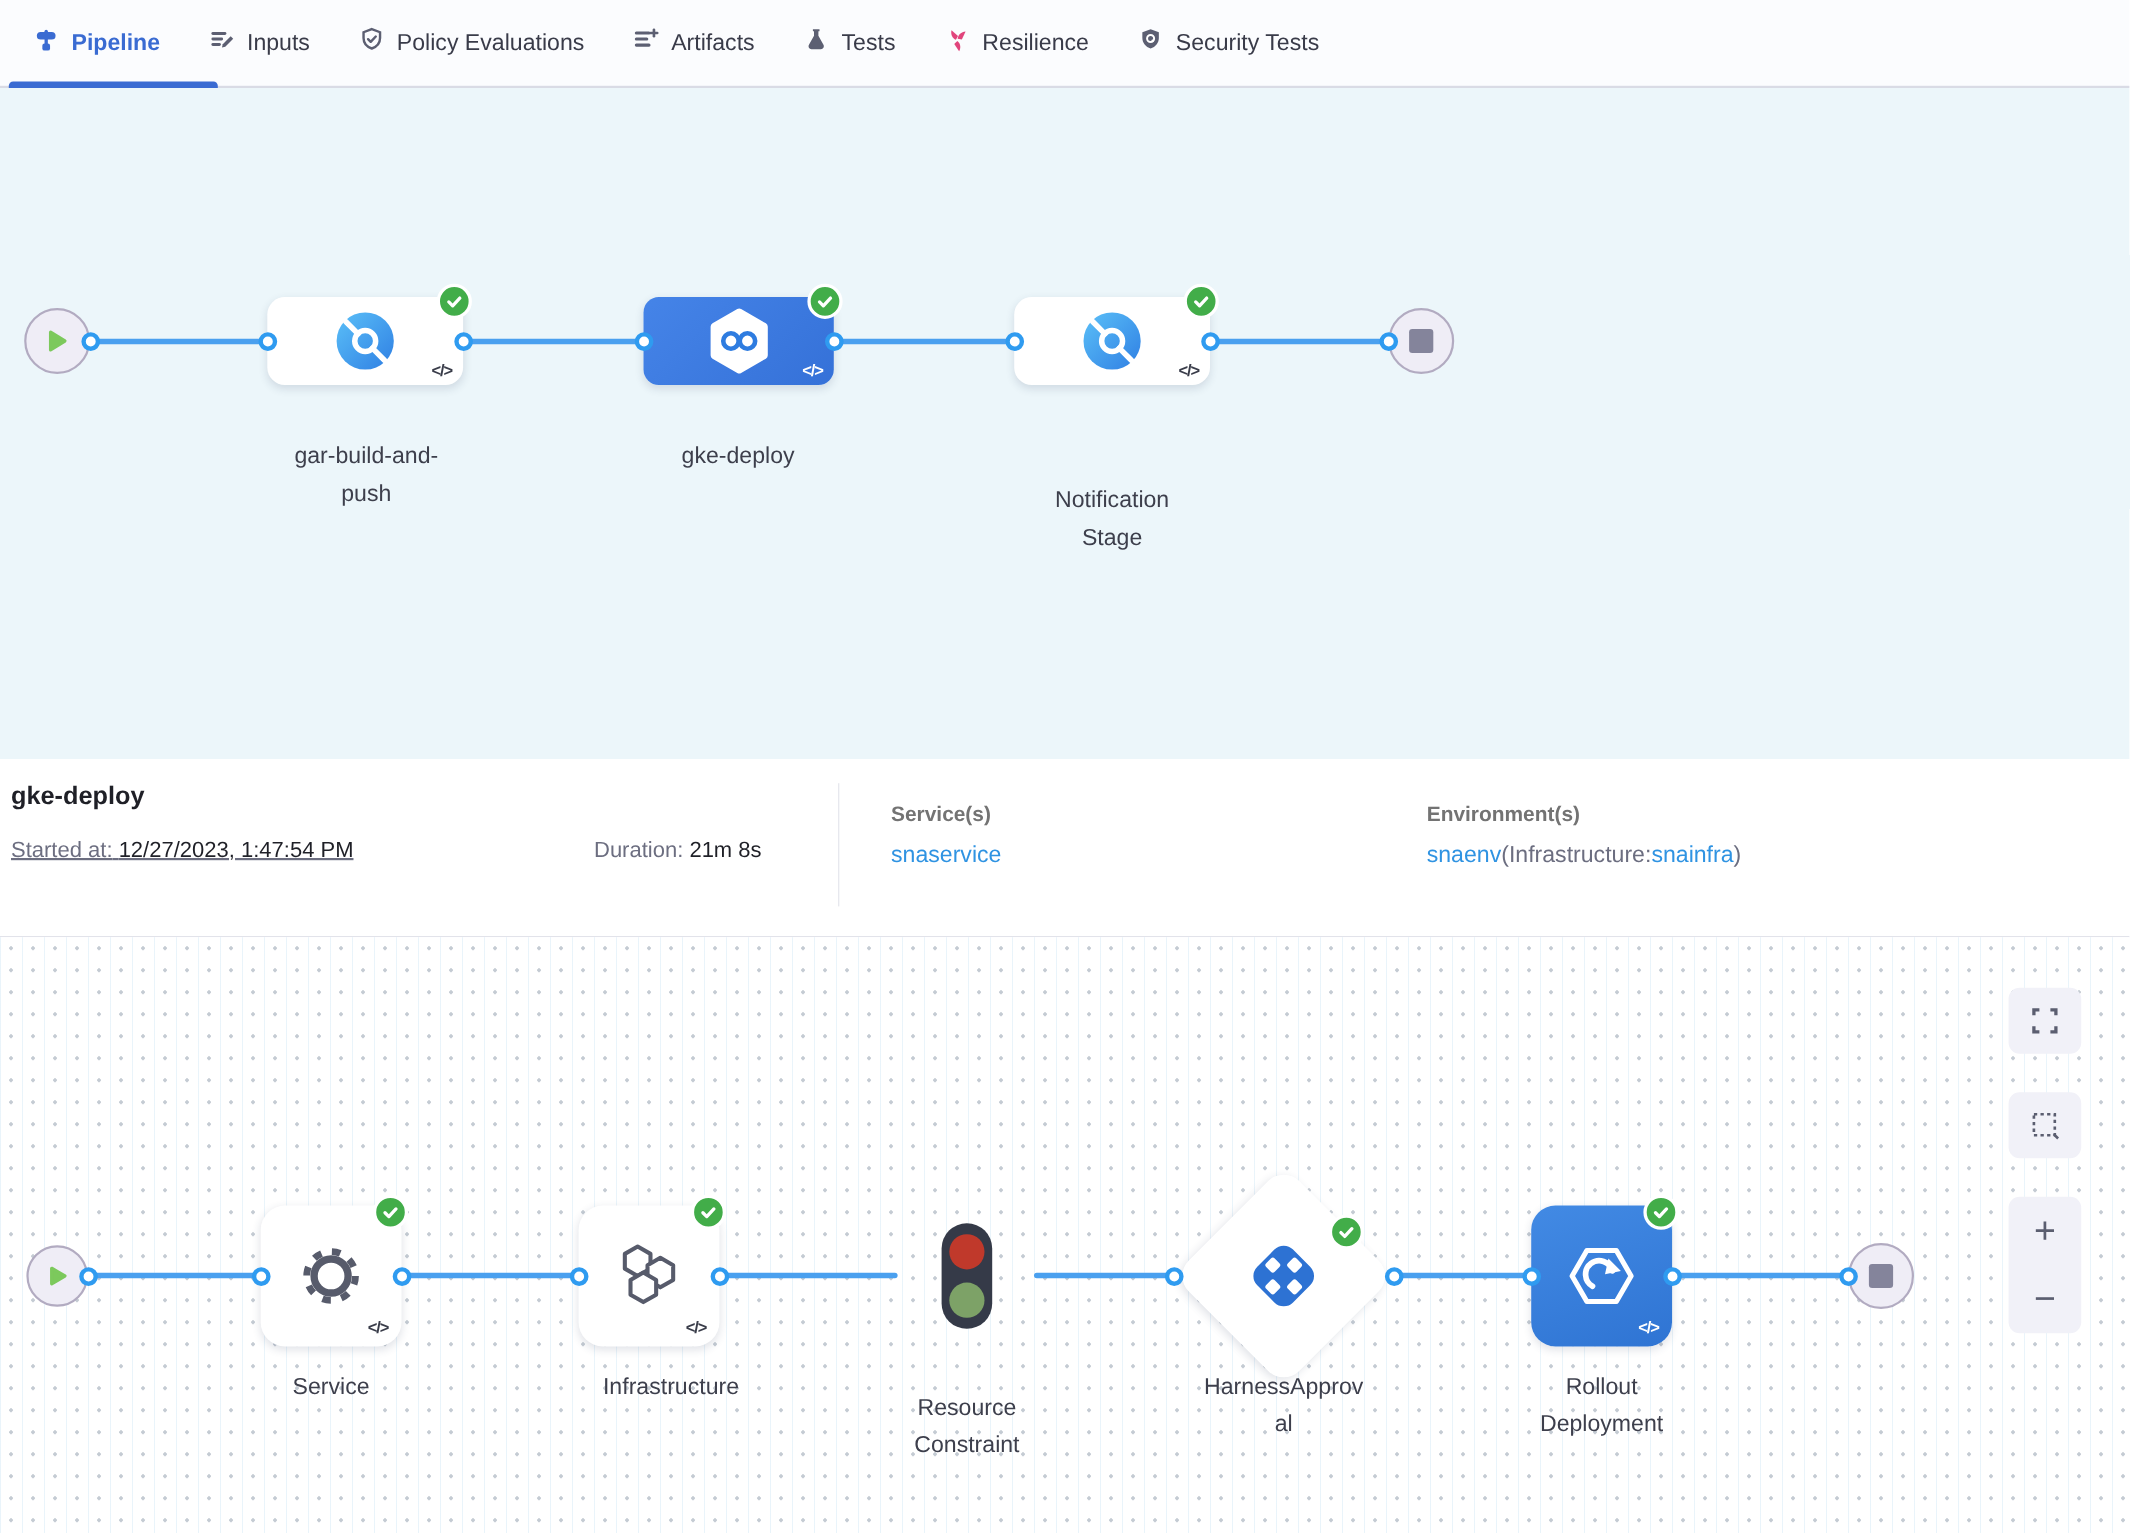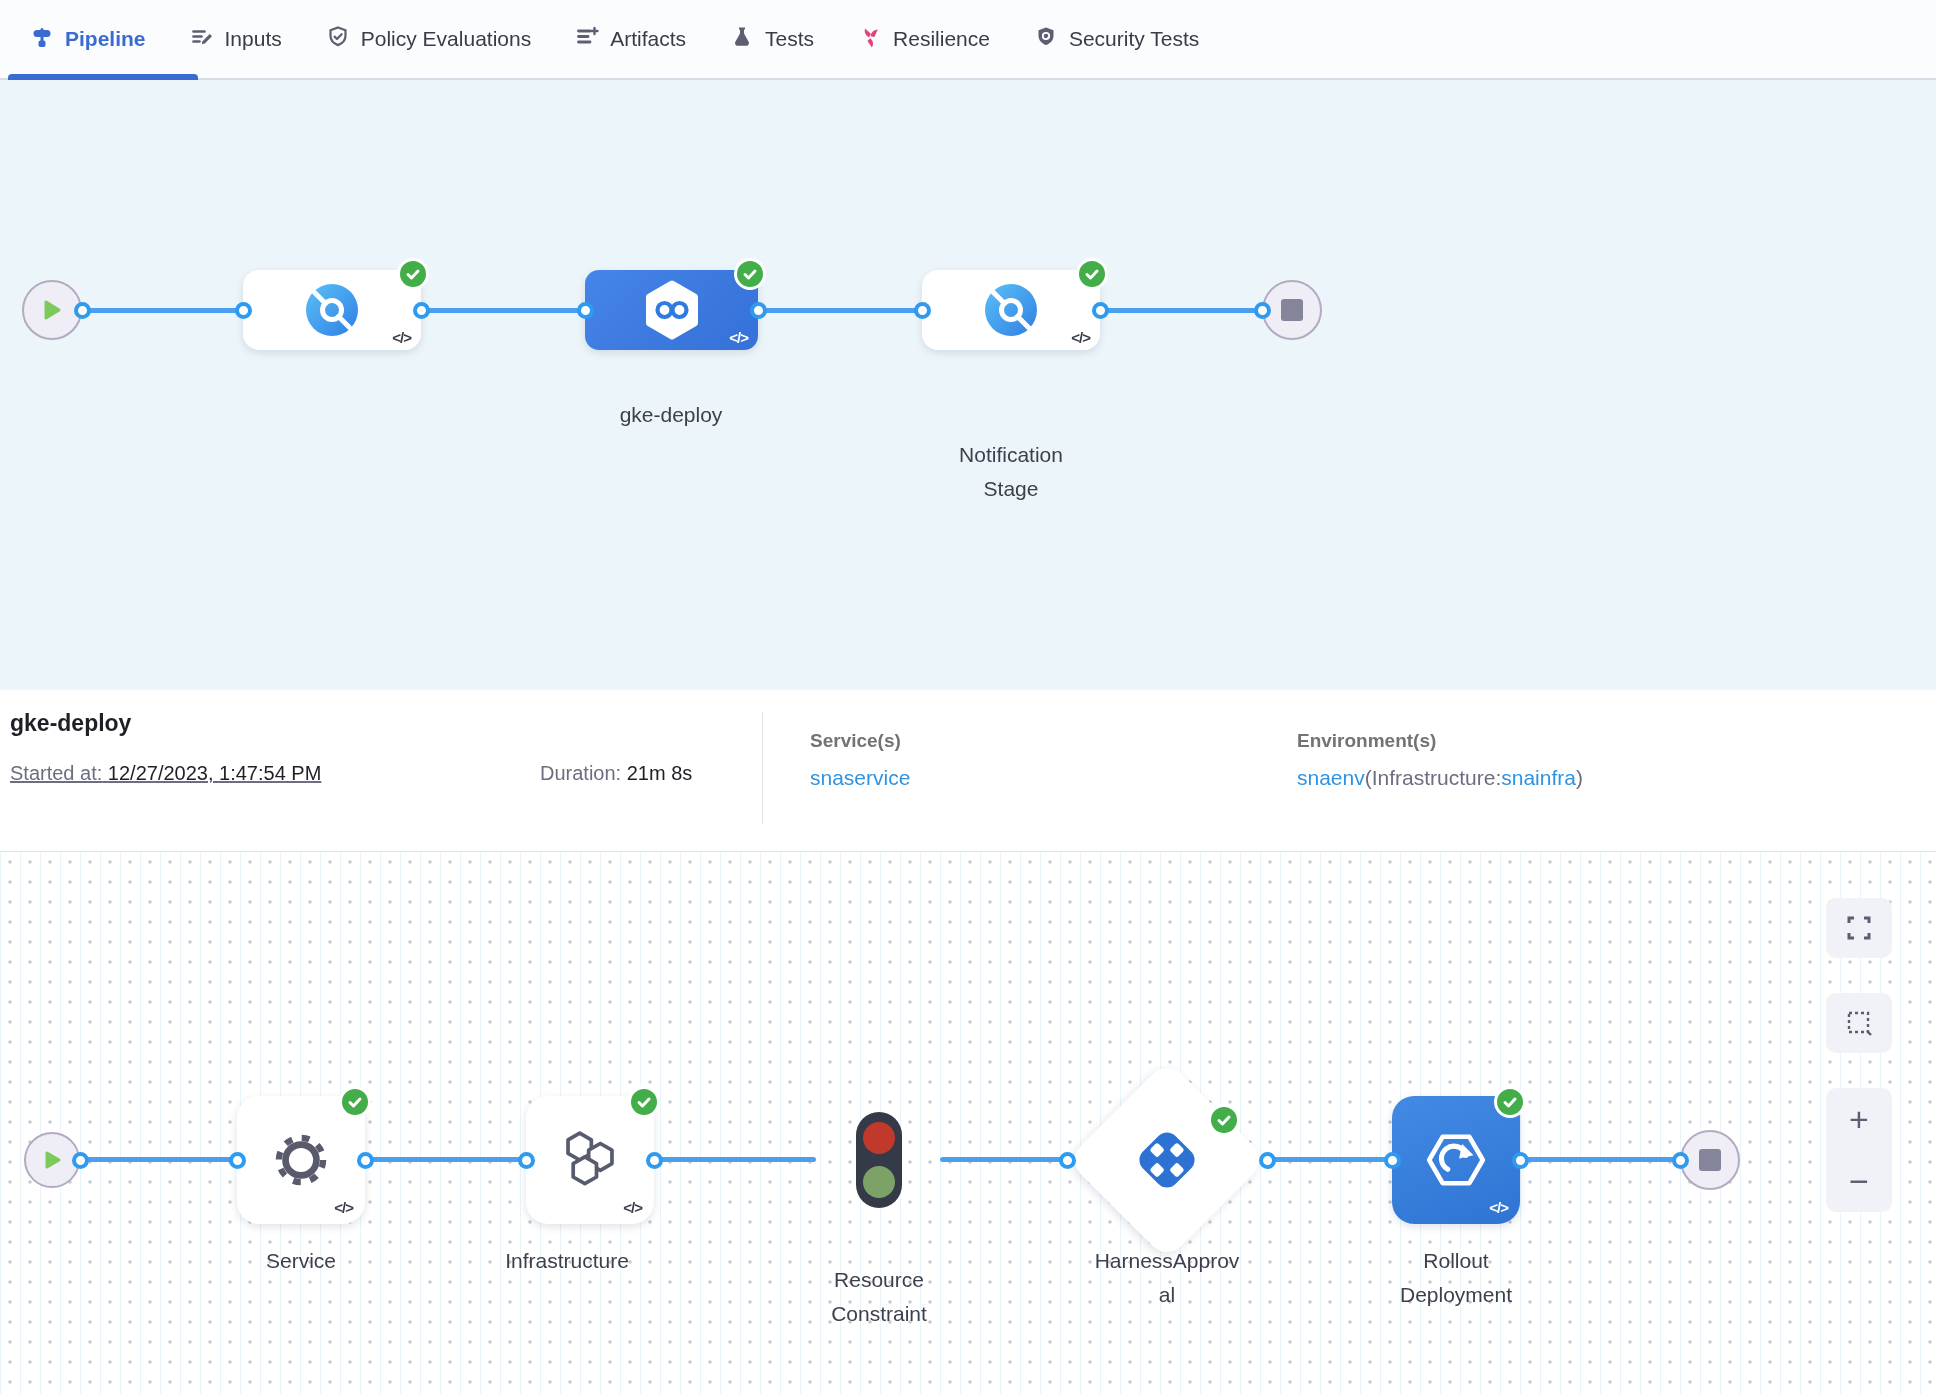--- a/index.html
+++ b/index.html
@@ -230,20 +230,21 @@
 
   <div class="port" style="left:74px;top:222px;"></div>
   <div class="port" style="left:235px;top:222px;"></div>
   <div class="port" style="left:413px;top:222px;"></div>
   <div class="port" style="left:577px;top:222px;"></div>
   <div class="port" style="left:750px;top:222px;"></div>
   <div class="port" style="left:914px;top:222px;"></div>
   <div class="port" style="left:1092px;top:222px;"></div>
   <div class="port" style="left:1254px;top:222px;"></div>
 
+  <div class="nlabel" style="left:252px;top:318px;width:162px;">gar-build-and-push</div>
   <div class="nlabel" style="left:581px;top:318px;width:180px;">gke-deploy</div>
   <div class="nlabel" style="left:941px;top:318px;width:140px;margin-top:40px;">Notification Stage</div>
 </div>
 
 <div class="band">
   <div class="title">gke-deploy</div>
 
   <div class="kv" style="left:10px;top:72px;text-decoration:underline;">
     <span>Started at:</span>
     <b>12/27/2023, 1:47:54 PM</b>
@@ -356,21 +357,21 @@
   <div class="port" style="left:357px;top:300px;"></div>
   <div class="port" style="left:518px;top:300px;"></div>
   <div class="port" style="left:646px;top:300px;"></div>
   <div class="port" style="left:1059px;top:300px;"></div>
   <div class="port" style="left:1259px;top:300px;"></div>
   <div class="port" style="left:1384px;top:300px;"></div>
   <div class="port" style="left:1512px;top:300px;"></div>
   <div class="port" style="left:1672px;top:300px;"></div>
 
   <div class="nlabel" style="left:201px;top:392px;width:200px;">Service</div>
-  <div class="nlabel" style="left:467px;top:392px;width:200px;">Infrastructure</div>
+  <div class="nlabel" style="left:510px;top:392px;width:200px;">Infrastructure</div>
   <div class="nlabel" style="left:819px;top:388px;width:120px;margin-top:23px;">Resource Constraint</div>
   <div class="nlabel" style="left:1090px;top:392px;width:154px;overflow-wrap:anywhere;">HarnessApproval</div>
   <div class="nlabel" style="left:1381px;top:392px;width:150px;">Rollout Deployment</div>
 
   <div class="ctrl" style="top:46px;height:60px;">
     <svg width="28" height="28" viewBox="0 0 28 28">
       <g stroke="#5b5e70" stroke-width="3" fill="none">
         <path d="M4 9 V4 H9"></path>
           <path d="M19 4 H24 V9"></path>
           <path d="M24 19 V24 H19"></path>

